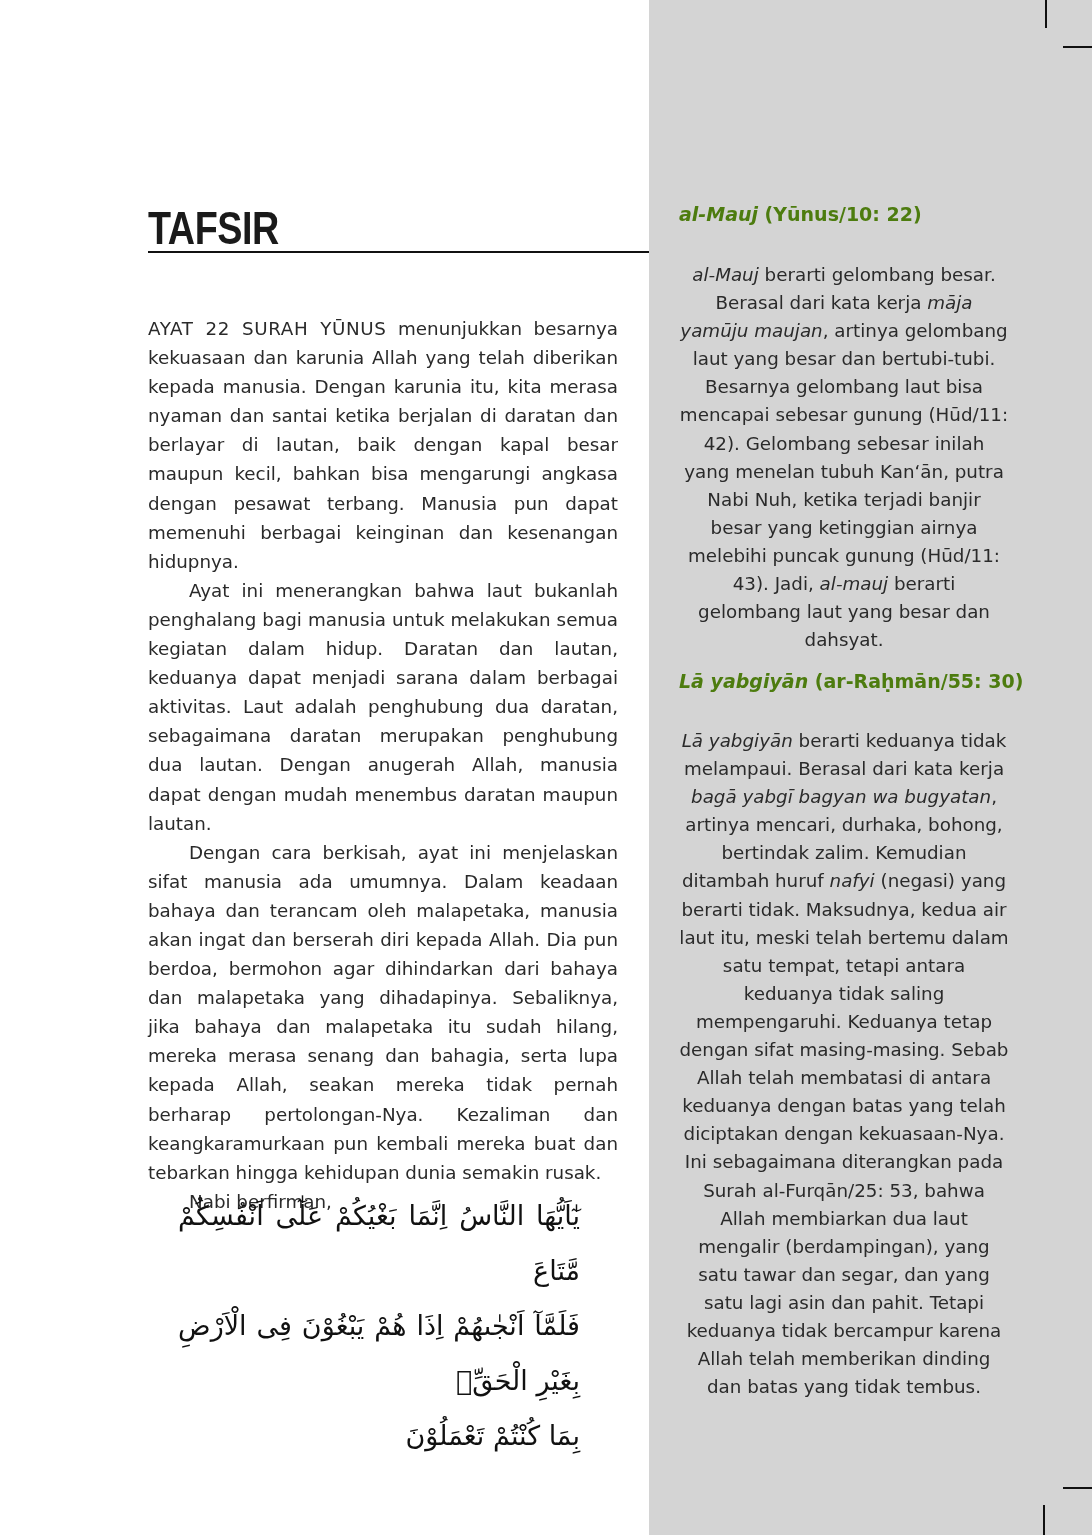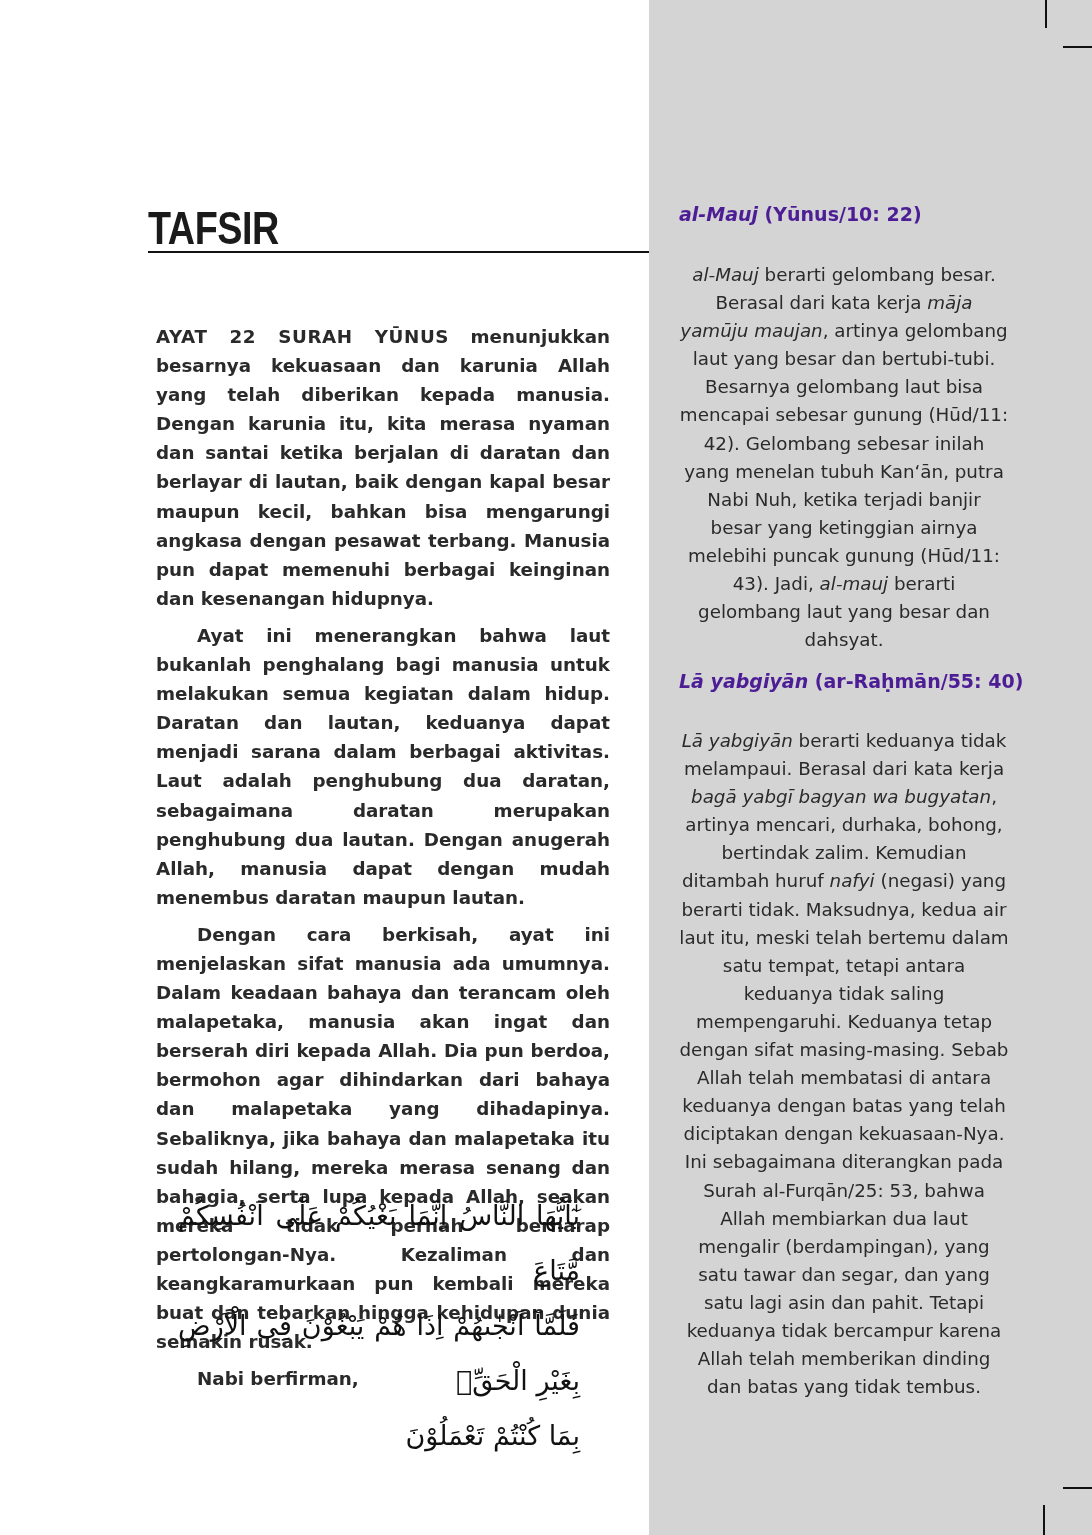--- a/index.html
+++ b/index.html
@@ -17,34 +17,34 @@
     font-family: "Liberation Sans", sans-serif; font-weight: bold;
     font-size: 46px; letter-spacing: -0.5px; transform: scaleX(0.82); transform-origin: left top;
     color: #1a1a1a; margin: 0; line-height: 56px;
   }
   .title-rule { position: absolute; left: 148px; top: 251px; width: 501px; height: 2px; background: #111; }
 
   .body-text {
     position: absolute; left: 148px; top: 314px; width: 470px;
     font-size: 18.3px; line-height: 29.1px; text-align: justify; color: #2a2a2a;
   }
-  .body-text p { margin: 8px; font-weight: bold; }
+  .body-text p { margin: 0; }
   .body-text p.indent { text-indent: 41px; }
   .smallcaps { letter-spacing: 0.6px; }
 
   .arabic {
     position: absolute; left: 178px; top: 1188px; width: 402px;
     direction: rtl; text-align: justify; text-align-last: right;
     font-family: "DejaVu Sans", sans-serif; font-size: 27px; line-height: 55px; color: #111;
   }
   .arabic .line { display: block; }
 
   .entry-head {
     position: absolute; left: 679px;
-    font-size: 19px; font-weight: bold; color: #4c1d95; margin: 0;
+    font-size: 19px; font-weight: bold; color: #4d7c0f; margin: 0;
   }
   .entry-head i { font-style: italic; }
   .entry-body {
     position: absolute; left: 679px; width: 330px;
     font-size: 18.3px; line-height: 28.1px; color: #2a2a2a; margin: 0; text-align: center;
   }
   .entry-body i { font-style: italic; }
 
   .crop { position: absolute; background: #111; }
 </style>
@@ -66,19 +66,19 @@
 
 <div class="arabic">
   <span class="line">يٰٓاَيُّهَا النَّاسُ اِنَّمَا بَغْيُكُمْ عَلٰٓى اَنْفُسِكُمْ مَّتَاعَ</span>
   <span class="line">فَلَمَّآ اَنْجٰىهُمْ اِذَا هُمْ يَبْغُوْنَ فِى الْاَرْضِ بِغَيْرِ الْحَقِّۗ</span>
   <span class="line">بِمَا كُنْتُمْ تَعْمَلُوْنَ</span>
 </div>
 
 <h3 class="entry-head" style="top:203px;"><i>al-Mauj</i><span> (Yūnus/10: 22)</span></h3>
 <p class="entry-body" style="top:261px;"><i>al-Mauj</i><span> berarti gelombang besar. Berasal dari kata kerja </span><i>māja yamūju maujan</i><span>, artinya gelombang laut yang besar dan bertubi-tubi. Besarnya gelombang laut bisa mencapai sebesar gunung (Hūd/11: 42). Gelombang sebesar inilah yang menelan tubuh Kan‘ān, putra Nabi Nuh, ketika terjadi banjir besar yang ketinggian airnya melebihi puncak gunung  (Hūd/11: 43). Jadi, </span><i>al-mauj</i><span> berarti gelombang laut yang besar dan dahsyat.</span></p>
 
-<h3 class="entry-head" style="top:670px;"><i>Lā yabgiyān</i><span> (ar-Raḥmān/55: 40)</span></h3>
+<h3 class="entry-head" style="top:670px;"><i>Lā yabgiyān</i><span> (ar-Raḥmān/55: 30)</span></h3>
 <p class="entry-body" style="top:727px;"><i>Lā yabgiyān</i><span> berarti keduanya tidak melampaui. Berasal dari kata kerja </span><i>bagā yabgī bagyan wa bugyatan</i><span>, artinya mencari, durhaka, bohong, bertindak zalim. Kemudian ditambah huruf </span><i>nafyi</i><span> (negasi) yang berarti tidak. Maksudnya, kedua air laut itu, meski telah bertemu dalam satu tempat, tetapi antara keduanya tidak saling mempengaruhi. Keduanya tetap dengan sifat masing-masing. Sebab Allah telah membatasi di antara keduanya dengan batas yang telah diciptakan dengan kekuasaan-Nya. Ini sebagaimana diterangkan pada Surah al-Furqān/25: 53, bahwa Allah membiarkan dua laut mengalir (berdampingan), yang satu tawar dan segar, dan yang satu lagi asin dan pahit. Tetapi keduanya tidak bercampur karena Allah telah memberikan dinding dan batas yang tidak tembus.</span></p>
 
 <div class="crop" style="left:1045px; top:0; width:2px; height:28px;"></div>
 <div class="crop" style="left:1063px; top:46px; width:29px; height:2px;"></div>
 <div class="crop" style="left:1063px; top:1487px; width:29px; height:2px;"></div>
 <div class="crop" style="left:1043px; top:1505px; width:2px; height:30px;"></div>
 
 </body></html>

